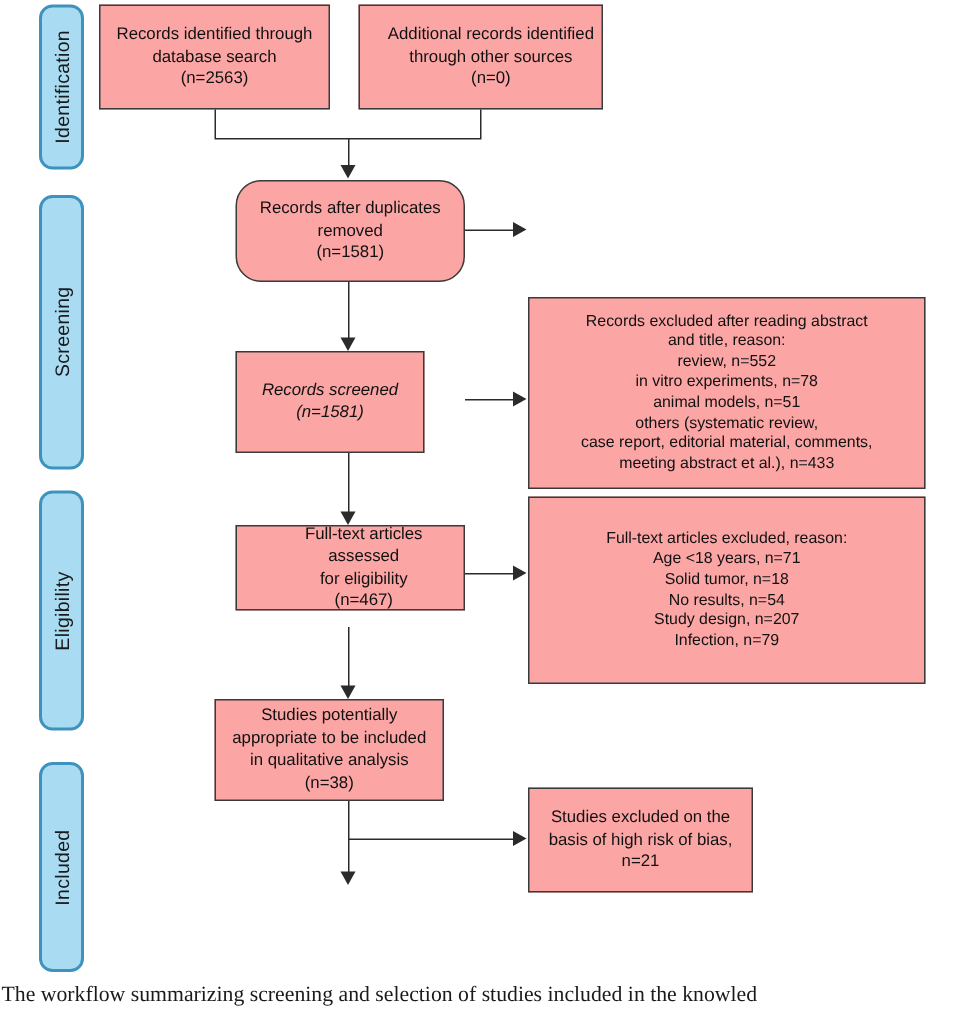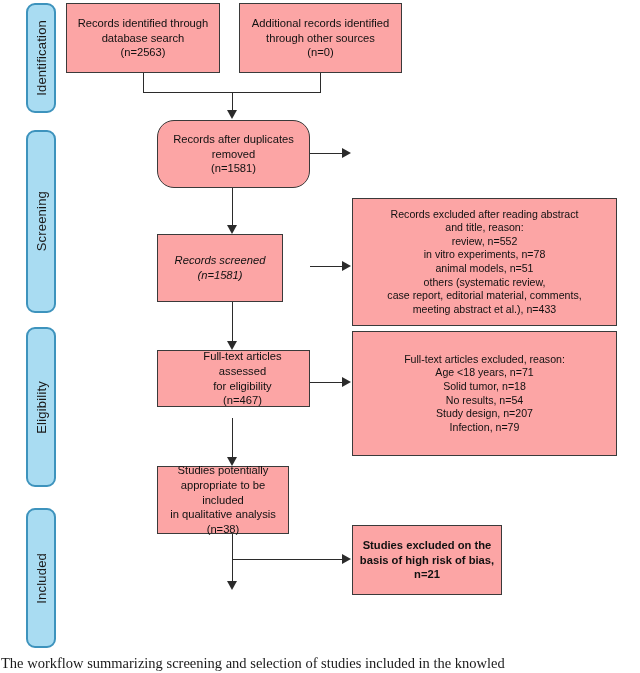--- a/index.html
+++ b/index.html
@@ -134,21 +134,21 @@
   <div class="stage-tab" style="left:26px; top:508px; width:30px; height:140px;">
     <span class="stage-label">Included</span>
   </div>
 
   <div class="flow-box" style="left:66px; top:3px; width:154px; height:70px;">
     <span class="box-text">Records identified through
 database search
 (n=2563)</span>
   </div>
 
-  <div class="flow-box" style="left:239px; top:3px; width:163px; height:70px;">
+  <div class="flow-box" style="left:239px; top:3px; width:163px; height:70px;justify-content:flex-end;">
     <span class="box-text">Additional records identified
 through other sources
 (n=0)</span>
   </div>
 
   <div class="conn-v" style="left:143px; top:73px; height:19px;"></div>
   <div class="conn-v" style="left:320px; top:73px; height:19px;"></div>
   <div class="conn-h" style="left:143px; top:92px; width:178px;"></div>
   <div class="conn-v" style="left:232px; top:92px; height:20px;"></div>
   <div class="arrow-down" style="left:227px; top:110px;"></div>
@@ -202,33 +202,33 @@
 Study design, n=207
 Infection, n=79</span>
   </div>
 
   <div class="conn-h" style="left:310px; top:382px; width:36px;"></div>
   <div class="arrow-right" style="left:342px; top:377px;"></div>
 
   <div class="conn-v" style="left:232px; top:418px; height:42px;"></div>
   <div class="arrow-down" style="left:227px; top:457px;"></div>
 
-  <div class="flow-box" style="left:157px; top:466px; width:132px; height:68px;">
+  <div class="flow-box" style="left:143px; top:466px; width:153px; height:68px;">
     <span class="box-text">Studies potentially
 appropriate to be included
 in qualitative analysis
 (n=38)</span>
   </div>
 
   <div class="conn-v" style="left:232px; top:534px; height:49px;"></div>
   <div class="conn-h" style="left:232px; top:559px; width:114px;"></div>
   <div class="arrow-right" style="left:342px; top:554px;"></div>
   <div class="arrow-down" style="left:227px; top:581px;"></div>
 
-  <div class="flow-box" style="left:352px; top:525px; width:150px; height:70px;font-weight:bold;">
+  <div class="flow-box" style="left:352px; top:525px; width:150px; height:70px;">
     <span class="box-text">Studies excluded on the
 basis of high risk of bias,
 n=21</span>
   </div>
 
 
   <div id="caption">
     <div class="caption-text">. The workflow summarizing screening and selection of studies included in the knowled</div>
   </div>
 

